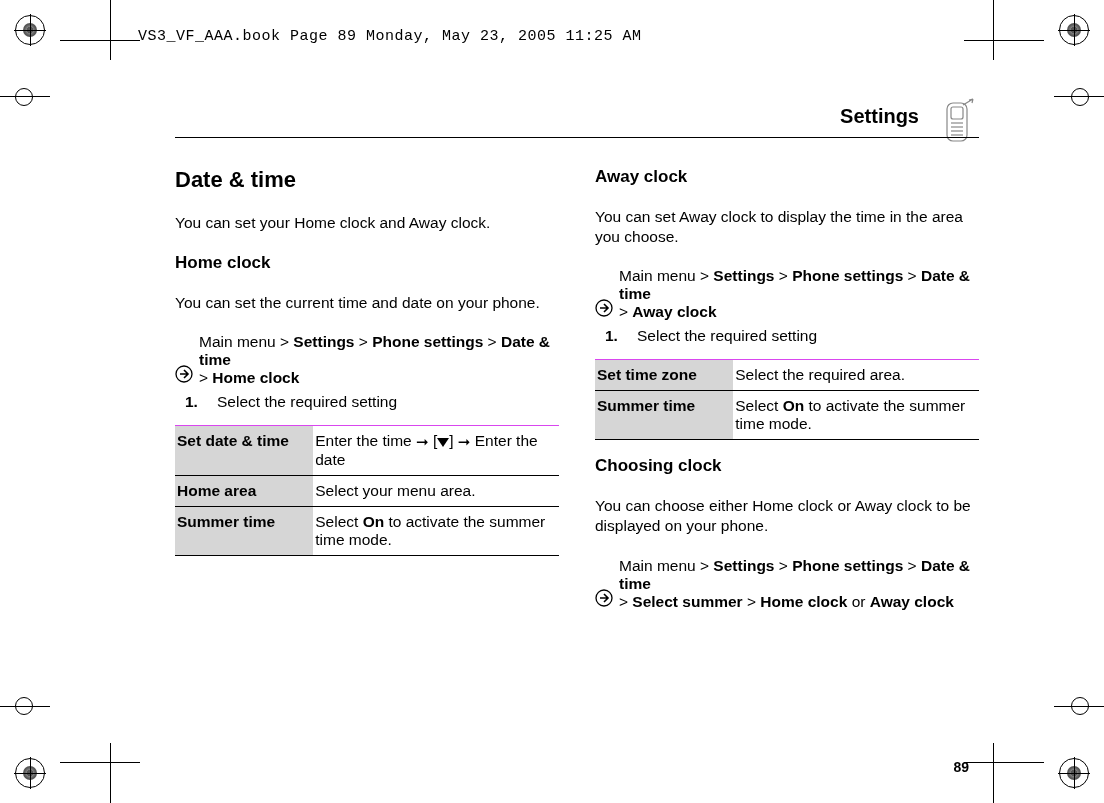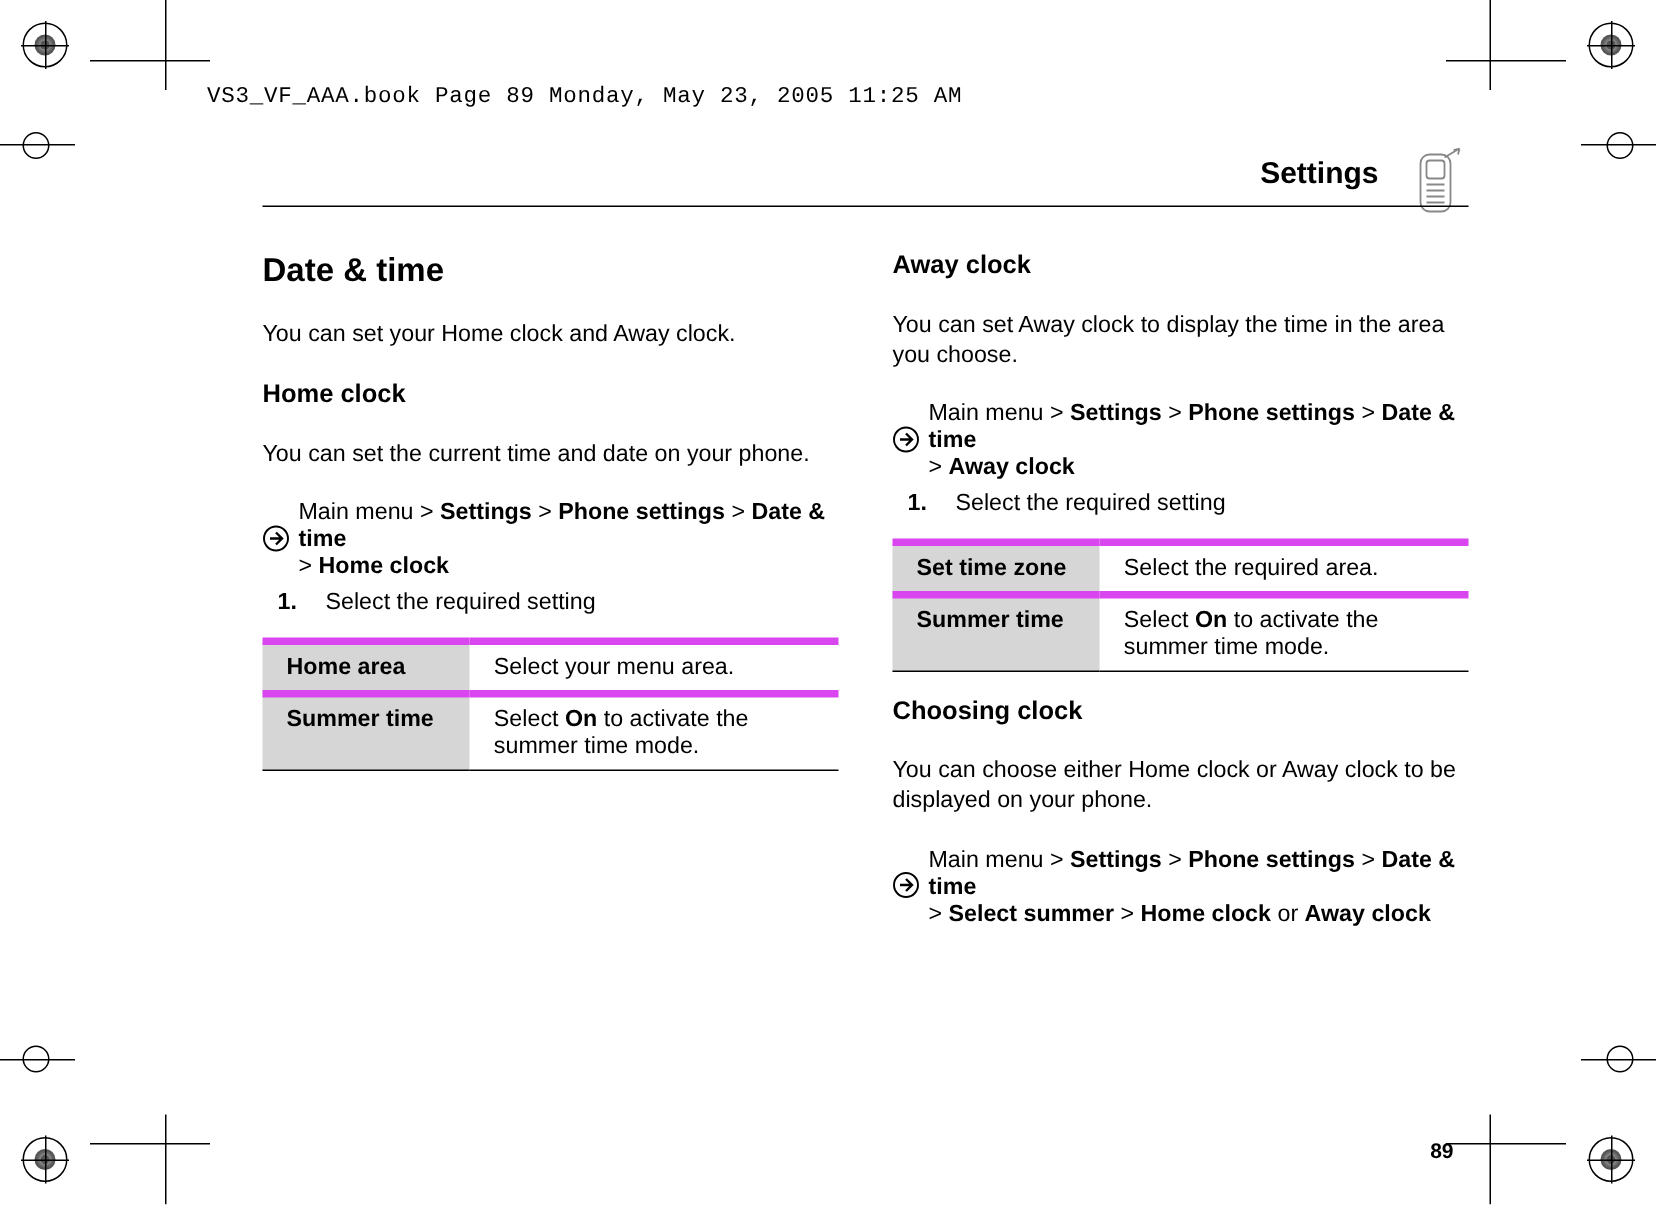--- a/index.html
+++ b/index.html
@@ -9,40 +9,40 @@
   .reg-bl{bottom:15px;left:15px}.reg-br{bottom:15px;right:15px}
   .reg-circle{width:28px;height:28px;border:1px solid #000;border-radius:50%;display:flex;align-items:center;justify-content:center;position:relative}
   .reg-circle::before,.reg-circle::after{content:"";position:absolute;background:#000}
   .reg-circle::before{width:32px;height:1px}
   .reg-circle::after{width:1px;height:32px}
   .reg-fill{width:14px;height:14px;border-radius:50%;background:repeating-linial-gradient(#000,#000);background:radial-gradient(circle,#555 30%,#888 31%,#555 60%);}
 
   .crop-mark-h{position:absolute;height:1px;background:#000;width:80px}
   .crop-mark-v{position:absolute;width:1px;background:#000;height:80px}
 
-  .header-line{position:absolute;top:56px;left:138px;font-family:"Courier New",monospace;font-size:15px;letter-spacing:.5px}
+  .header-line{position:absolute;top:28px;left:138px;font-family:"Courier New",monospace;font-size:15px;letter-spacing:.5px}
   .content{position:absolute;top:105px;left:175px;right:125px;bottom:60px}
   .top-bar{position:relative;height:50px}
   .settings-title{position:absolute;right:60px;top:0;font-weight:bold;font-size:20px;font-family:Arial,Helvetica,sans-serif}
   .hr-line{position:absolute;top:32px;left:0;right:0;height:1px;background:#000}
   .phone-icon{position:absolute;right:-2px;top:-8px;width:48px;height:48px}
   .cols{display:flex;gap:36px;margin-top:12px}
   .col{flex:1;min-width:0;font-size:15.5px;}
   h1.sec{font-size:22px;margin:0 0 4px;font-weight:bold;font-family:Arial,Helvetica,sans-serif}
   h2.sub{font-size:17px;margin:16px 0 4px;font-weight:bold}
   p{margin:20px 0;line-height:1.3}
-  .nav{display:flex;align-items:center;margin:10px 0 6px}
+  .nav{display:flex;align-items:flex-end;margin:10px 0 6px}
   .nav-arrow{flex:0 0 auto;margin-right:6px;margin-top:2px}
   .nav-text{flex:1}
   .bold{font-weight:bold}
   ol.steps{margin:6px 0 14px 10px;padding:0;list-style:none}
   ol.steps li{display:flex;gap:14px}
   ol.steps .num{font-weight:bold;min-width:18px}
   table.opts{width:100%;border-collapse:collapse;margin:4px 0 10px}
-  table.opts td{border-top:5px solid #d946ef;border-bottom:1px solid #000;padding:6px 16px;vertical-align:top;font-size:15.5px}
+  table.opts td{border-top:1px solid #d946ef;border-bottom:1px solid #000;padding:6px 2px;vertical-align:top;font-size:15.5px}
   table.opts td.k{background:#d6d6d6;font-weight:bold;width:36%}
   .page-num{position:absolute;bottom:28px;right:135px;font-weight:bold;font-size:14px}
   .tri{display:inline-block;width:0;height:0;border-left:6px solid transparent;border-right:6px solid transparent;border-top:9px solid #000;vertical-align:middle}
   .rarr{display:inline-block;vertical-align:middle;font-size:15px}
 </style>
 </head>
 <body>
 
 <div class="page">
 
@@ -131,20 +131,26 @@
 
         <ol class="steps">
           <li>
             <span class="num">1.</span>
             <span>Select the required setting</span>
           </li>
         </ol>
 
         <table class="opts">
           <tbody>
+              <tr>
+            <td class="k">Set date &amp; time</td>
+            <td>
+              <span>Enter the time </span><span class="rarr">➞</span> [<span class="tri"></span>] <span class="rarr">➞</span><span> Enter the date</span>
+            </td>
+          </tr>
           <tr>
             <td class="k">Home area</td>
             <td>Select your menu area.</td>
           </tr>
           <tr>
             <td class="k">Summer time</td>
             <td>
               <span>Select </span><span class="bold">On</span><span> to activate the summer time mode.</span>
             </td>
           </tr>

